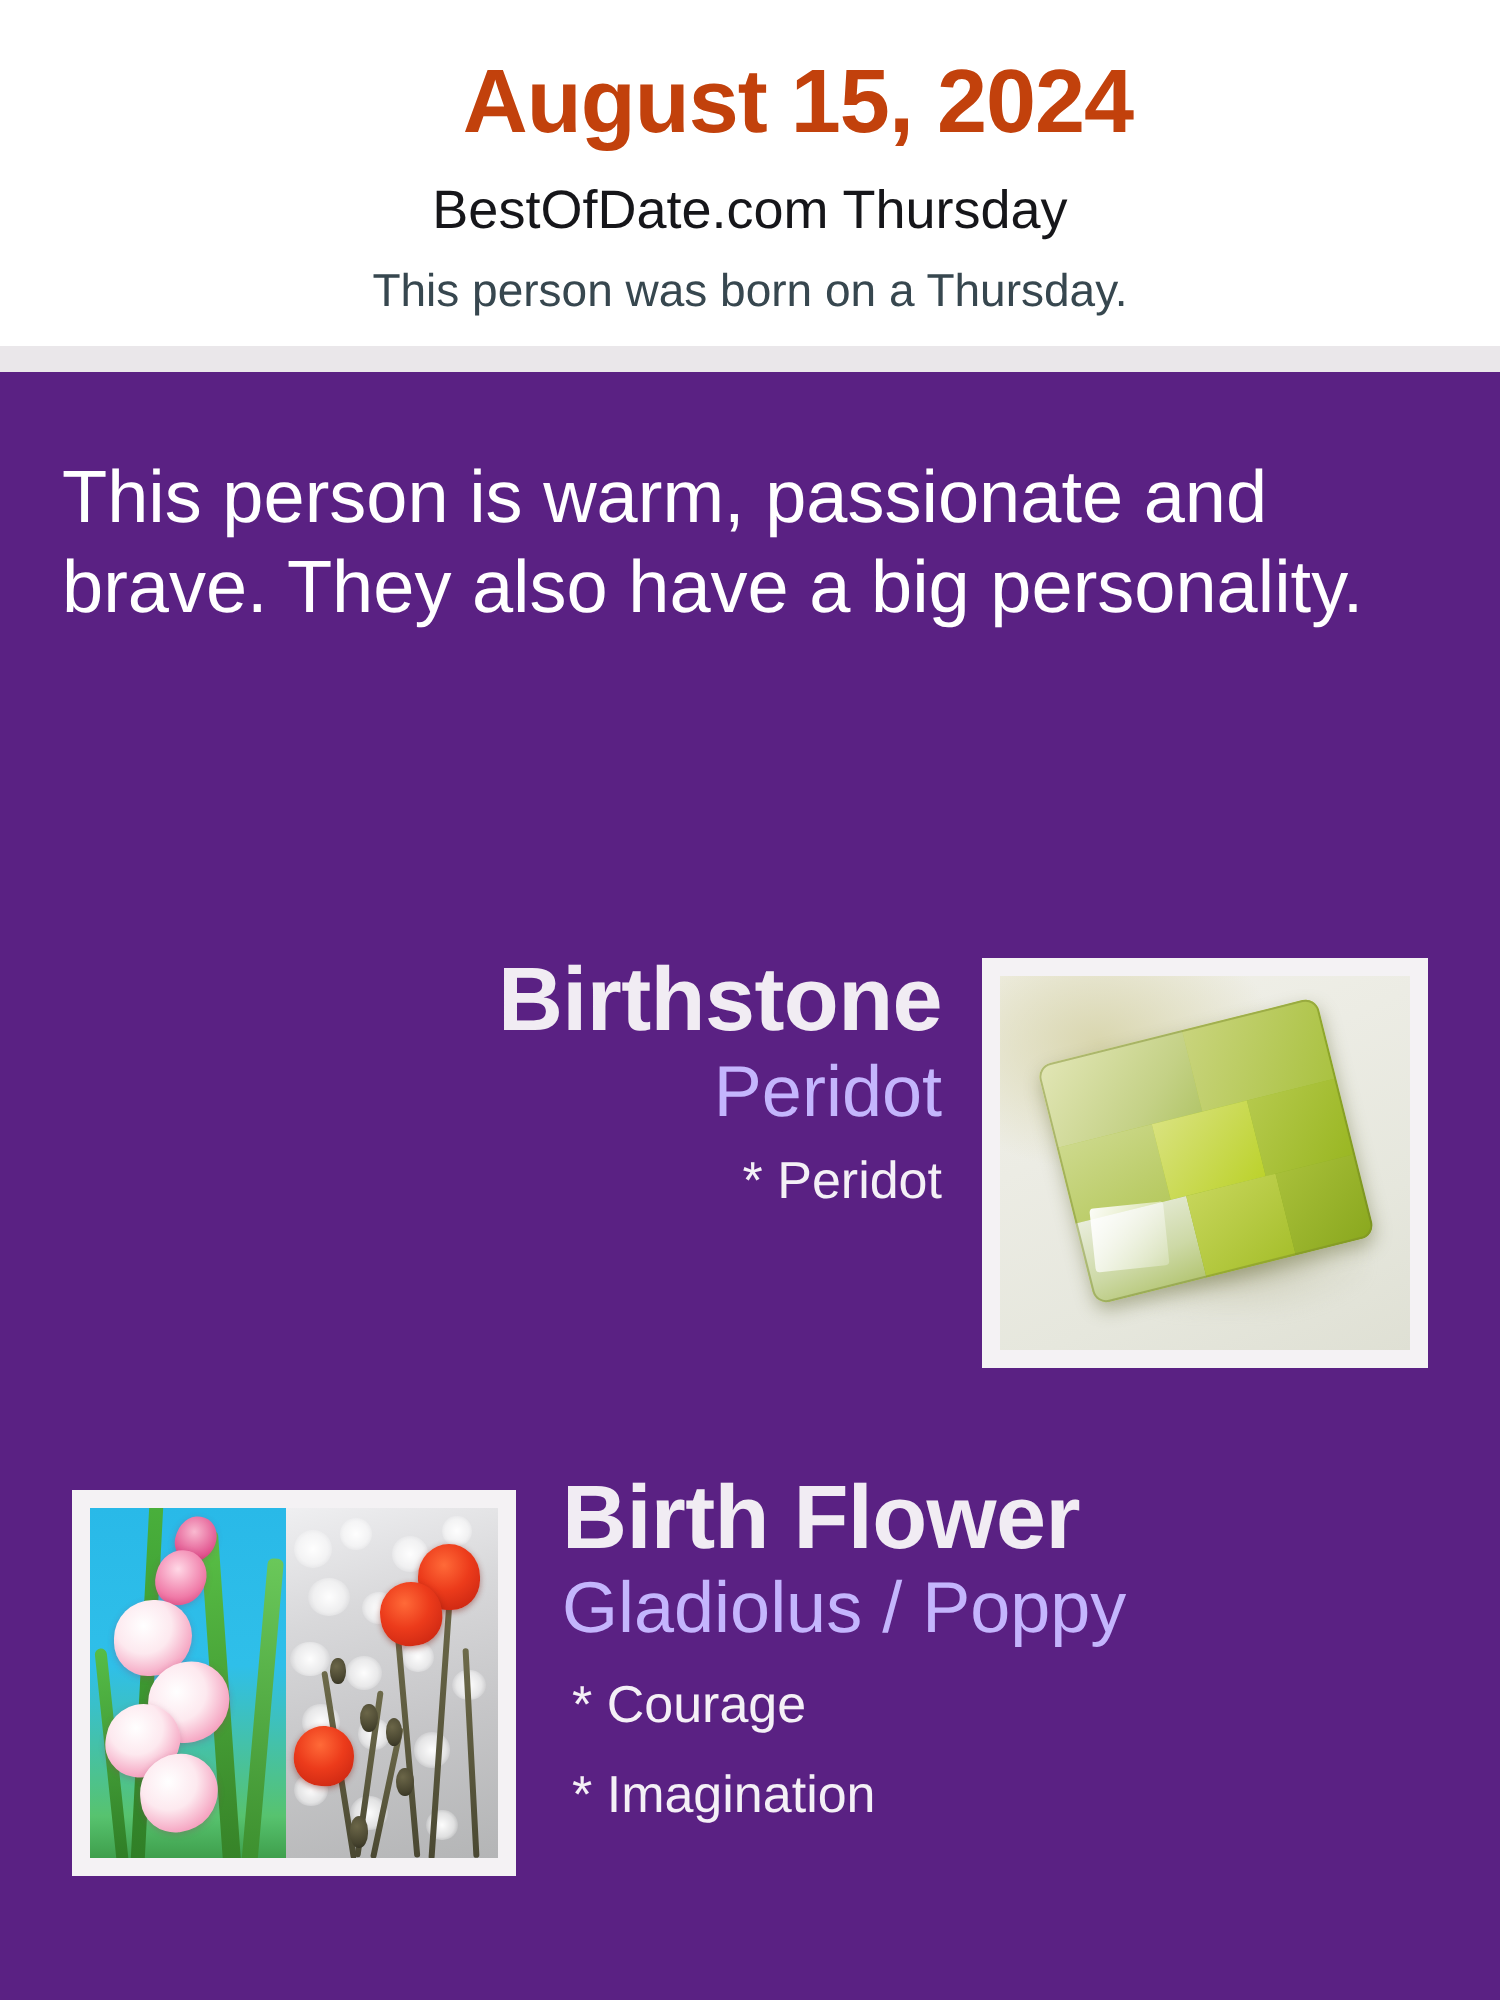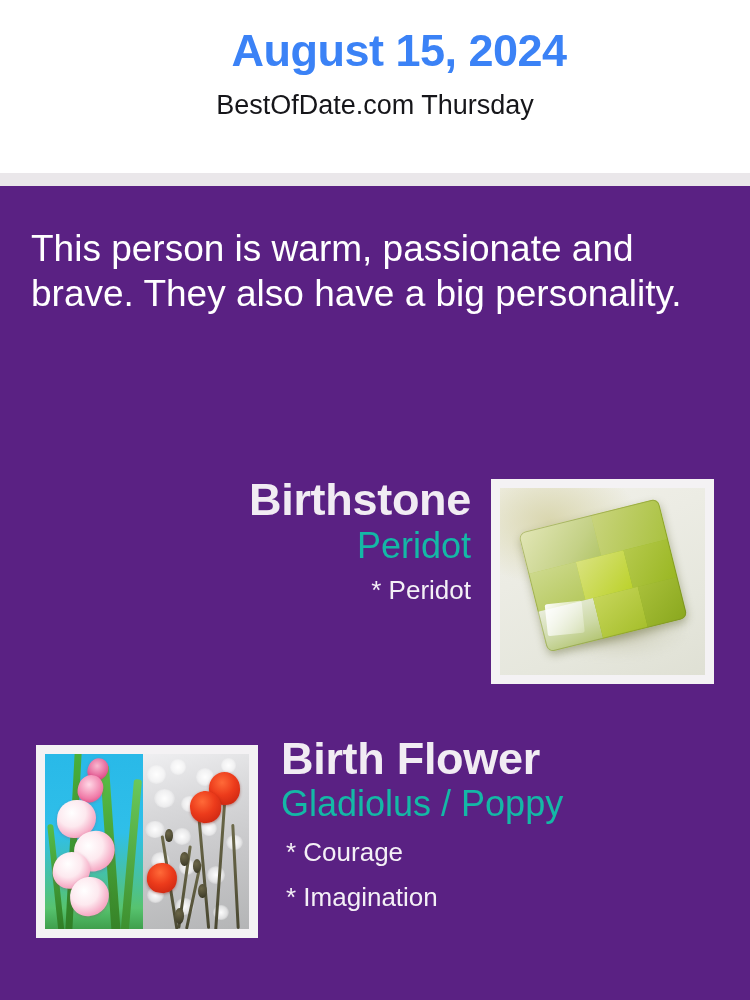--- a/index.html
+++ b/index.html
@@ -28,21 +28,21 @@
     top: 0; left: 0;
     width: 750px;
     height: 173px;
     background: #ffffff;
     text-align: center;
   }
 
   .header-date {
     font-size: 45px;
     font-weight: bold;
-    color: #3b82f6;
+    color: #c2410c;
     letter-spacing: -0.5px;
     line-height: 1;
     padding-top: 28px;
     margin-left: 48px;
   }
 
   .header-site {
     font-size: 27px;
     font-weight: normal;
     color: #16161a;
@@ -105,21 +105,21 @@
     font-weight: bold;
     color: #f1ecf3;
     line-height: 1.0;
     letter-spacing: -0.3px;
   }
 
   .section-sub {
     margin-top: 5px;
     font-size: 36px;
     font-weight: normal;
-    color: #14b8a6;
+    color: #c4b5fd;
     line-height: 1.05;
   }
 
   .trait-list {
     margin-top: 12px;
     list-style: none;
   }
 
   .trait-item {
     font-size: 26px;
@@ -301,20 +301,21 @@
   .birthflower .trait-list { margin-top: 16px; padding-left: 5px; }
 </style>
 </head>
 <body>
 
 <div class="page">
 
   <div class="header">
     <div class="header-date">August 15, 2024</div>
     <div class="header-site">BestOfDate.com Thursday</div>
+    <div class="header-born">This person was born on a Thursday.</div>
   </div>
   <div class="header-rule"></div>
 
   <div class="zodiac">
     <div class="zodiac-desc">This person is warm, passionate and brave. They also have a big personality.</div>
   </div>
 
   <div class="birthstone">
     <div class="section-title">Birthstone</div>
     <div class="section-sub">Peridot</div>

